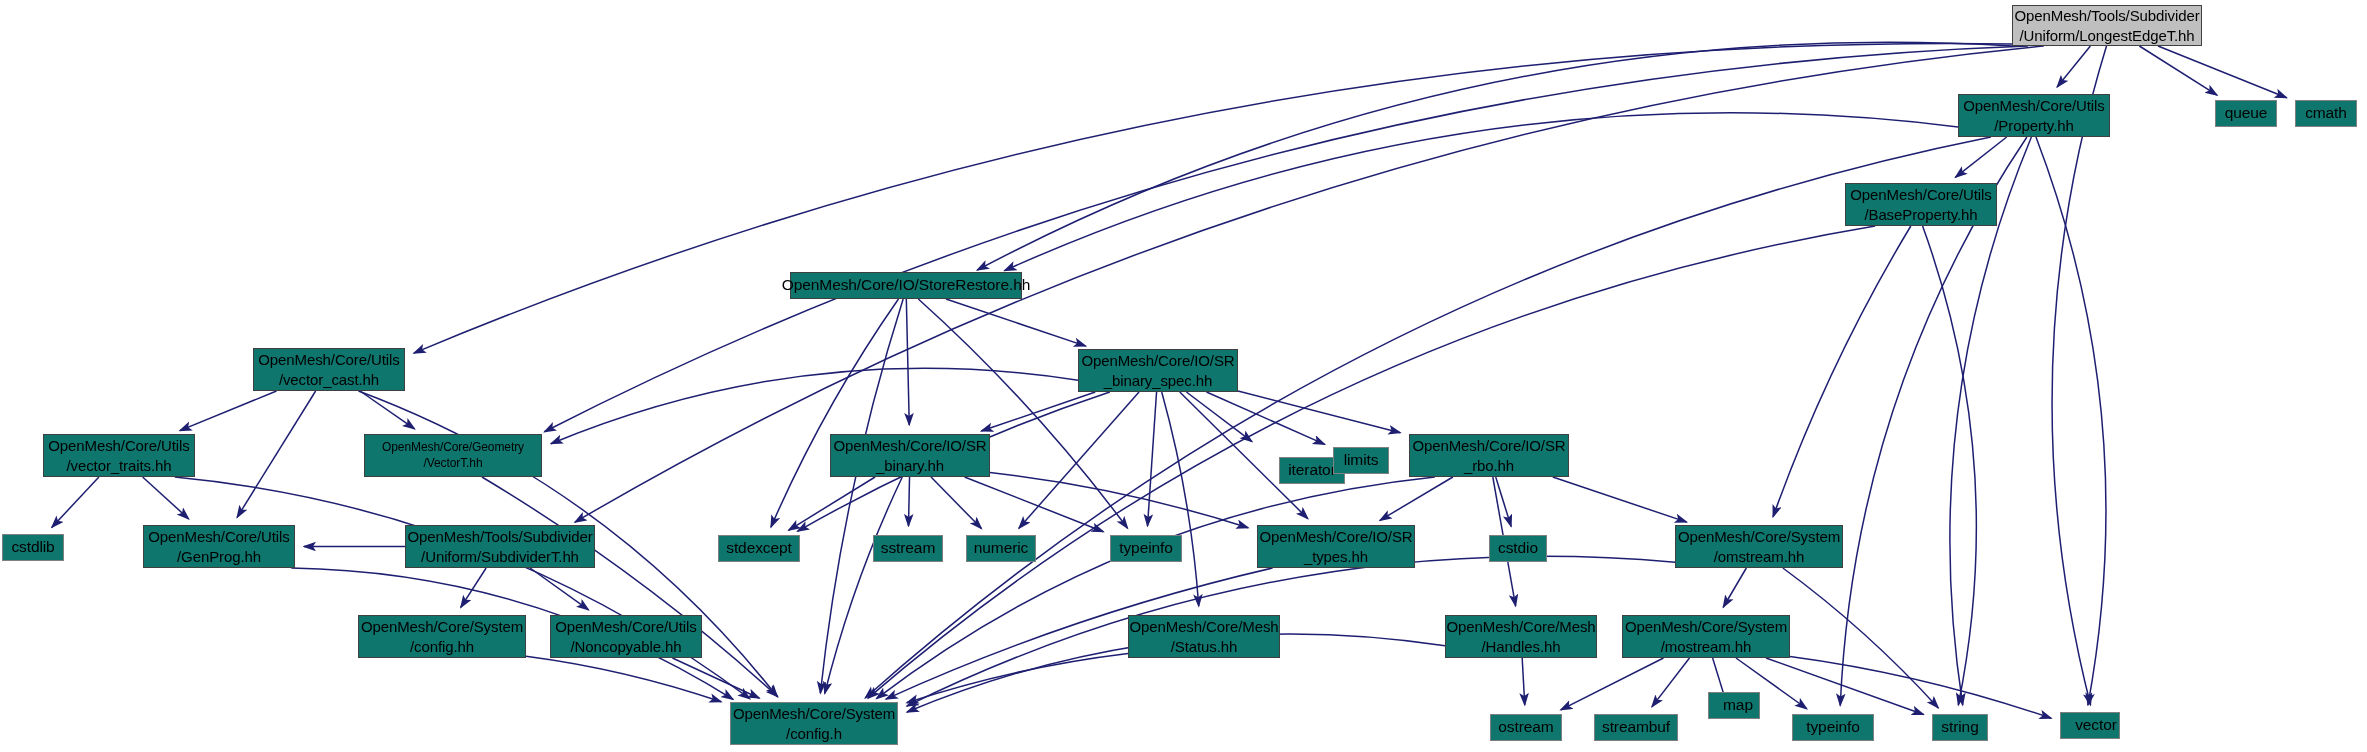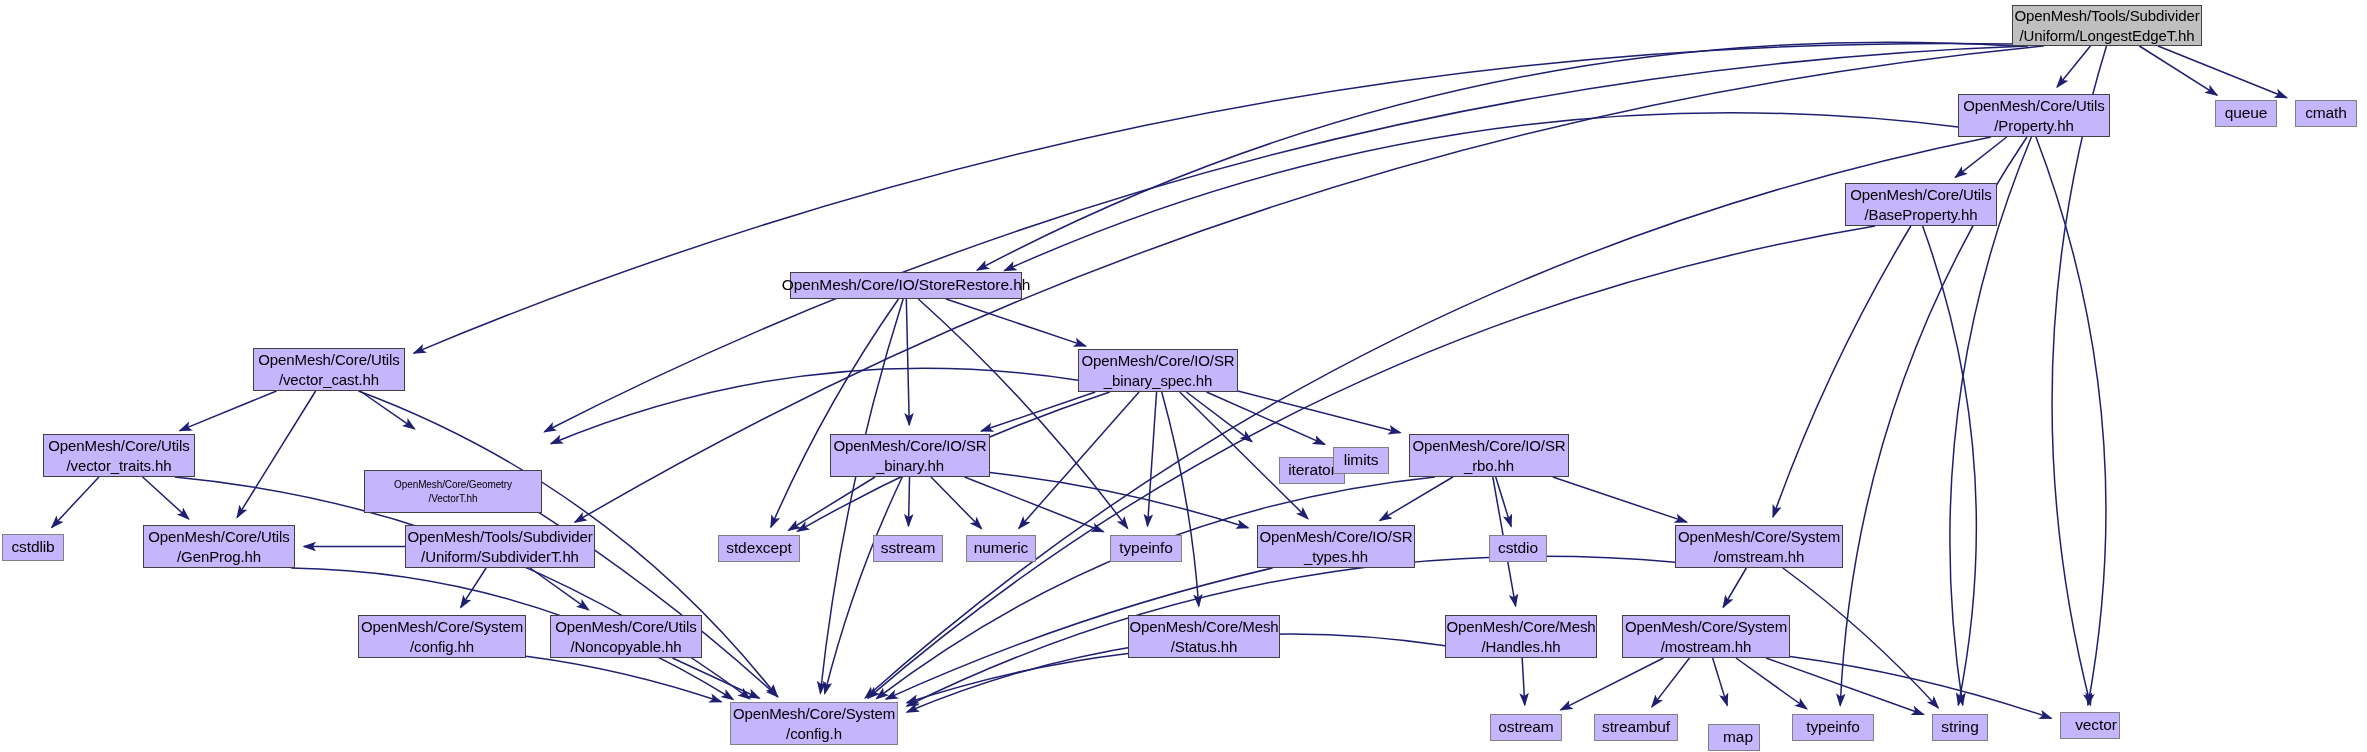--- a/index.html
+++ b/index.html
@@ -27,21 +27,21 @@
   .node {
     position: absolute;
     box-sizing: border-box;
     display: flex;
     align-items: center;
     justify-content: center;
     text-align: center;
     font-size: 15.5px;
     line-height: 1.33;
     color: #000000;
-    background: #c4b5fd;
+    background: #0f766e;
     border: 1px solid #808080;
     white-space: pre-line;
     letter-spacing: -0.1px;
     z-index: 5;
   }
   .node.hdr {
     border: 1.6px solid #404040;
   }
   .node.root {
     background: #bfbfbf;
@@ -140,21 +140,21 @@
 /Property.hh</div>
       <div class="node hdr" style="left: 1845px; top: 183px; width: 152px; height: 43px; font-size: 15px;">OpenMesh/Core/Utils
 /BaseProperty.hh</div>
       <div class="node hdr" style="left: 790px; top: 272px; width: 232px; height: 27px;">OpenMesh/Core/IO/StoreRestore.hh</div>
       <div class="node hdr" style="left: 1078px; top: 349px; width: 160px; height: 43px; font-size: 15px;">OpenMesh/Core/IO/SR
 _binary_spec.hh</div>
       <div class="node hdr" style="left: 253px; top: 348px; width: 152px; height: 43px; font-size: 15px;">OpenMesh/Core/Utils
 /vector_cast.hh</div>
       <div class="node hdr" style="left: 43px; top: 434px; width: 152px; height: 43px; font-size: 15px;">OpenMesh/Core/Utils
 /vector_traits.hh</div>
-      <div class="node hdr" style="left: 364px; top: 434px; width: 178px; height: 43px; font-size: 10px; margin-top: 36px;">OpenMesh/Core/Geometry
+      <div class="node hdr" style="left: 364px; top: 434px; width: 178px; height: 43px; font-size: 12px;">OpenMesh/Core/Geometry
 /VectorT.hh</div>
       <div class="node hdr" style="left: 830px; top: 434px; width: 160px; height: 43px; font-size: 15px;">OpenMesh/Core/IO/SR
 _binary.hh</div>
       <div class="node" style="left: 1244px; top: 457px; width: 66px; height: 27px; margin-left: 35px;">iterator</div>
       <div class="node" style="left: 1333px; top: 447px; width: 56px; height: 27px;">limits</div>
       <div class="node hdr" style="left: 1409px; top: 434px; width: 160px; height: 43px; font-size: 15px;">OpenMesh/Core/IO/SR
 _rbo.hh</div>
       <div class="node" style="left: 2px; top: 534px; width: 62px; height: 27px;">cstdlib</div>
       <div class="node hdr" style="left: 143px; top: 525px; width: 152px; height: 43px; font-size: 15px;">OpenMesh/Core/Utils
 /GenProg.hh</div>
@@ -176,18 +176,18 @@
       <div class="node hdr" style="left: 1128px; top: 615px; width: 152px; height: 43px; font-size: 15px;">OpenMesh/Core/Mesh
 /Status.hh</div>
       <div class="node hdr" style="left: 1445px; top: 615px; width: 152px; height: 43px; font-size: 15px;">OpenMesh/Core/Mesh
 /Handles.hh</div>
       <div class="node hdr" style="left: 1622px; top: 615px; width: 168px; height: 43px; font-size: 15px;">OpenMesh/Core/System
 /mostream.hh</div>
       <div class="node" style="left: 730px; top: 702px; width: 168px; height: 43px; font-size: 15px;">OpenMesh/Core/System
 /config.h</div>
       <div class="node" style="left: 1490px; top: 714px; width: 72px; height: 27px;">ostream</div>
       <div class="node" style="left: 1594px; top: 714px; width: 84px; height: 27px;">streambuf</div>
-      <div class="node" style="left: 1708px; top: 724px; width: 52px; height: 27px; padding-left: 8px;">map</div>
+      <div class="node" style="left: 1708px; top: 692px; width: 52px; height: 27px; padding-left: 8px;">map</div>
       <div class="node" style="left: 1792px; top: 714px; width: 82px; height: 27px;">typeinfo</div>
       <div class="node" style="left: 1932px; top: 714px; width: 56px; height: 27px;">string</div>
       <div class="node" style="left: 2060px; top: 712px; width: 60px; height: 27px; padding-left: 12px;">vector</div>
     </div>
 </div>
 
 </body></html>

